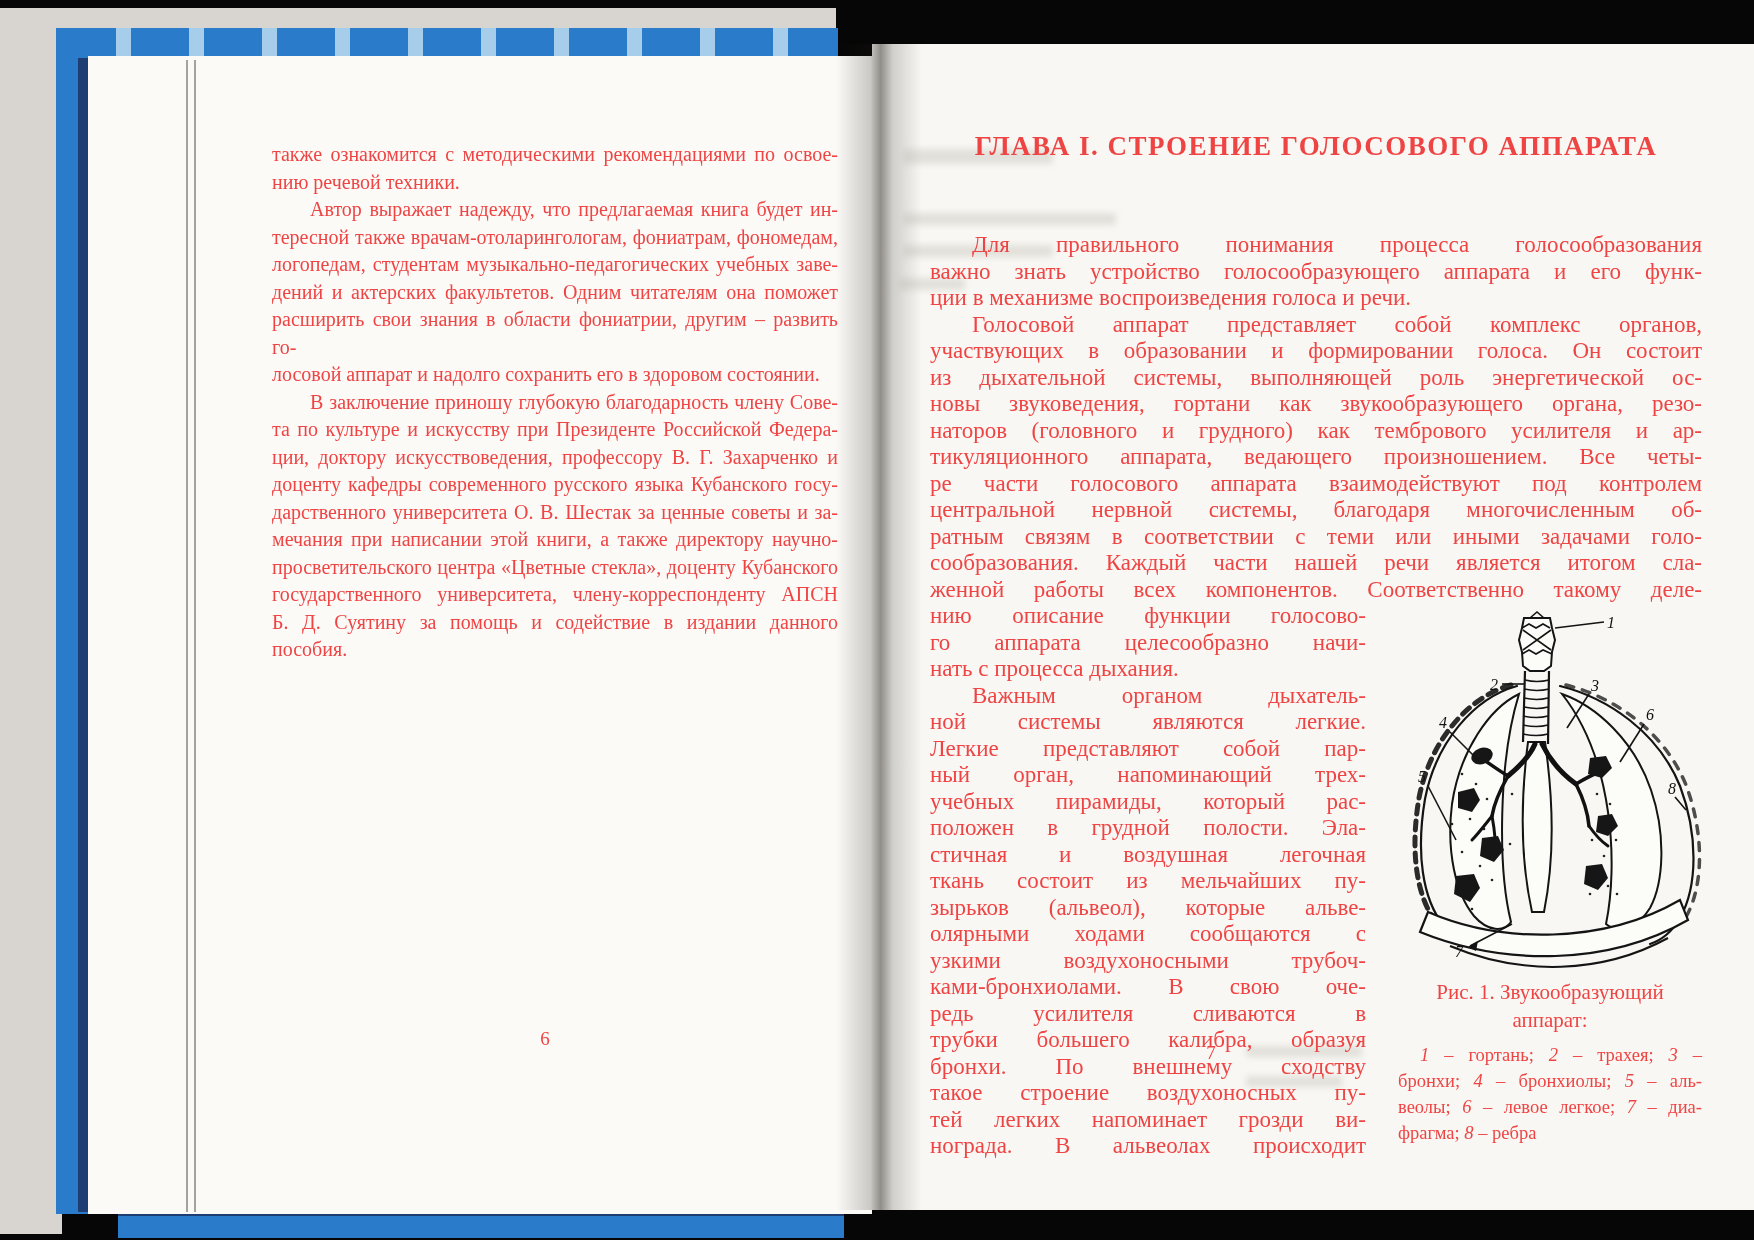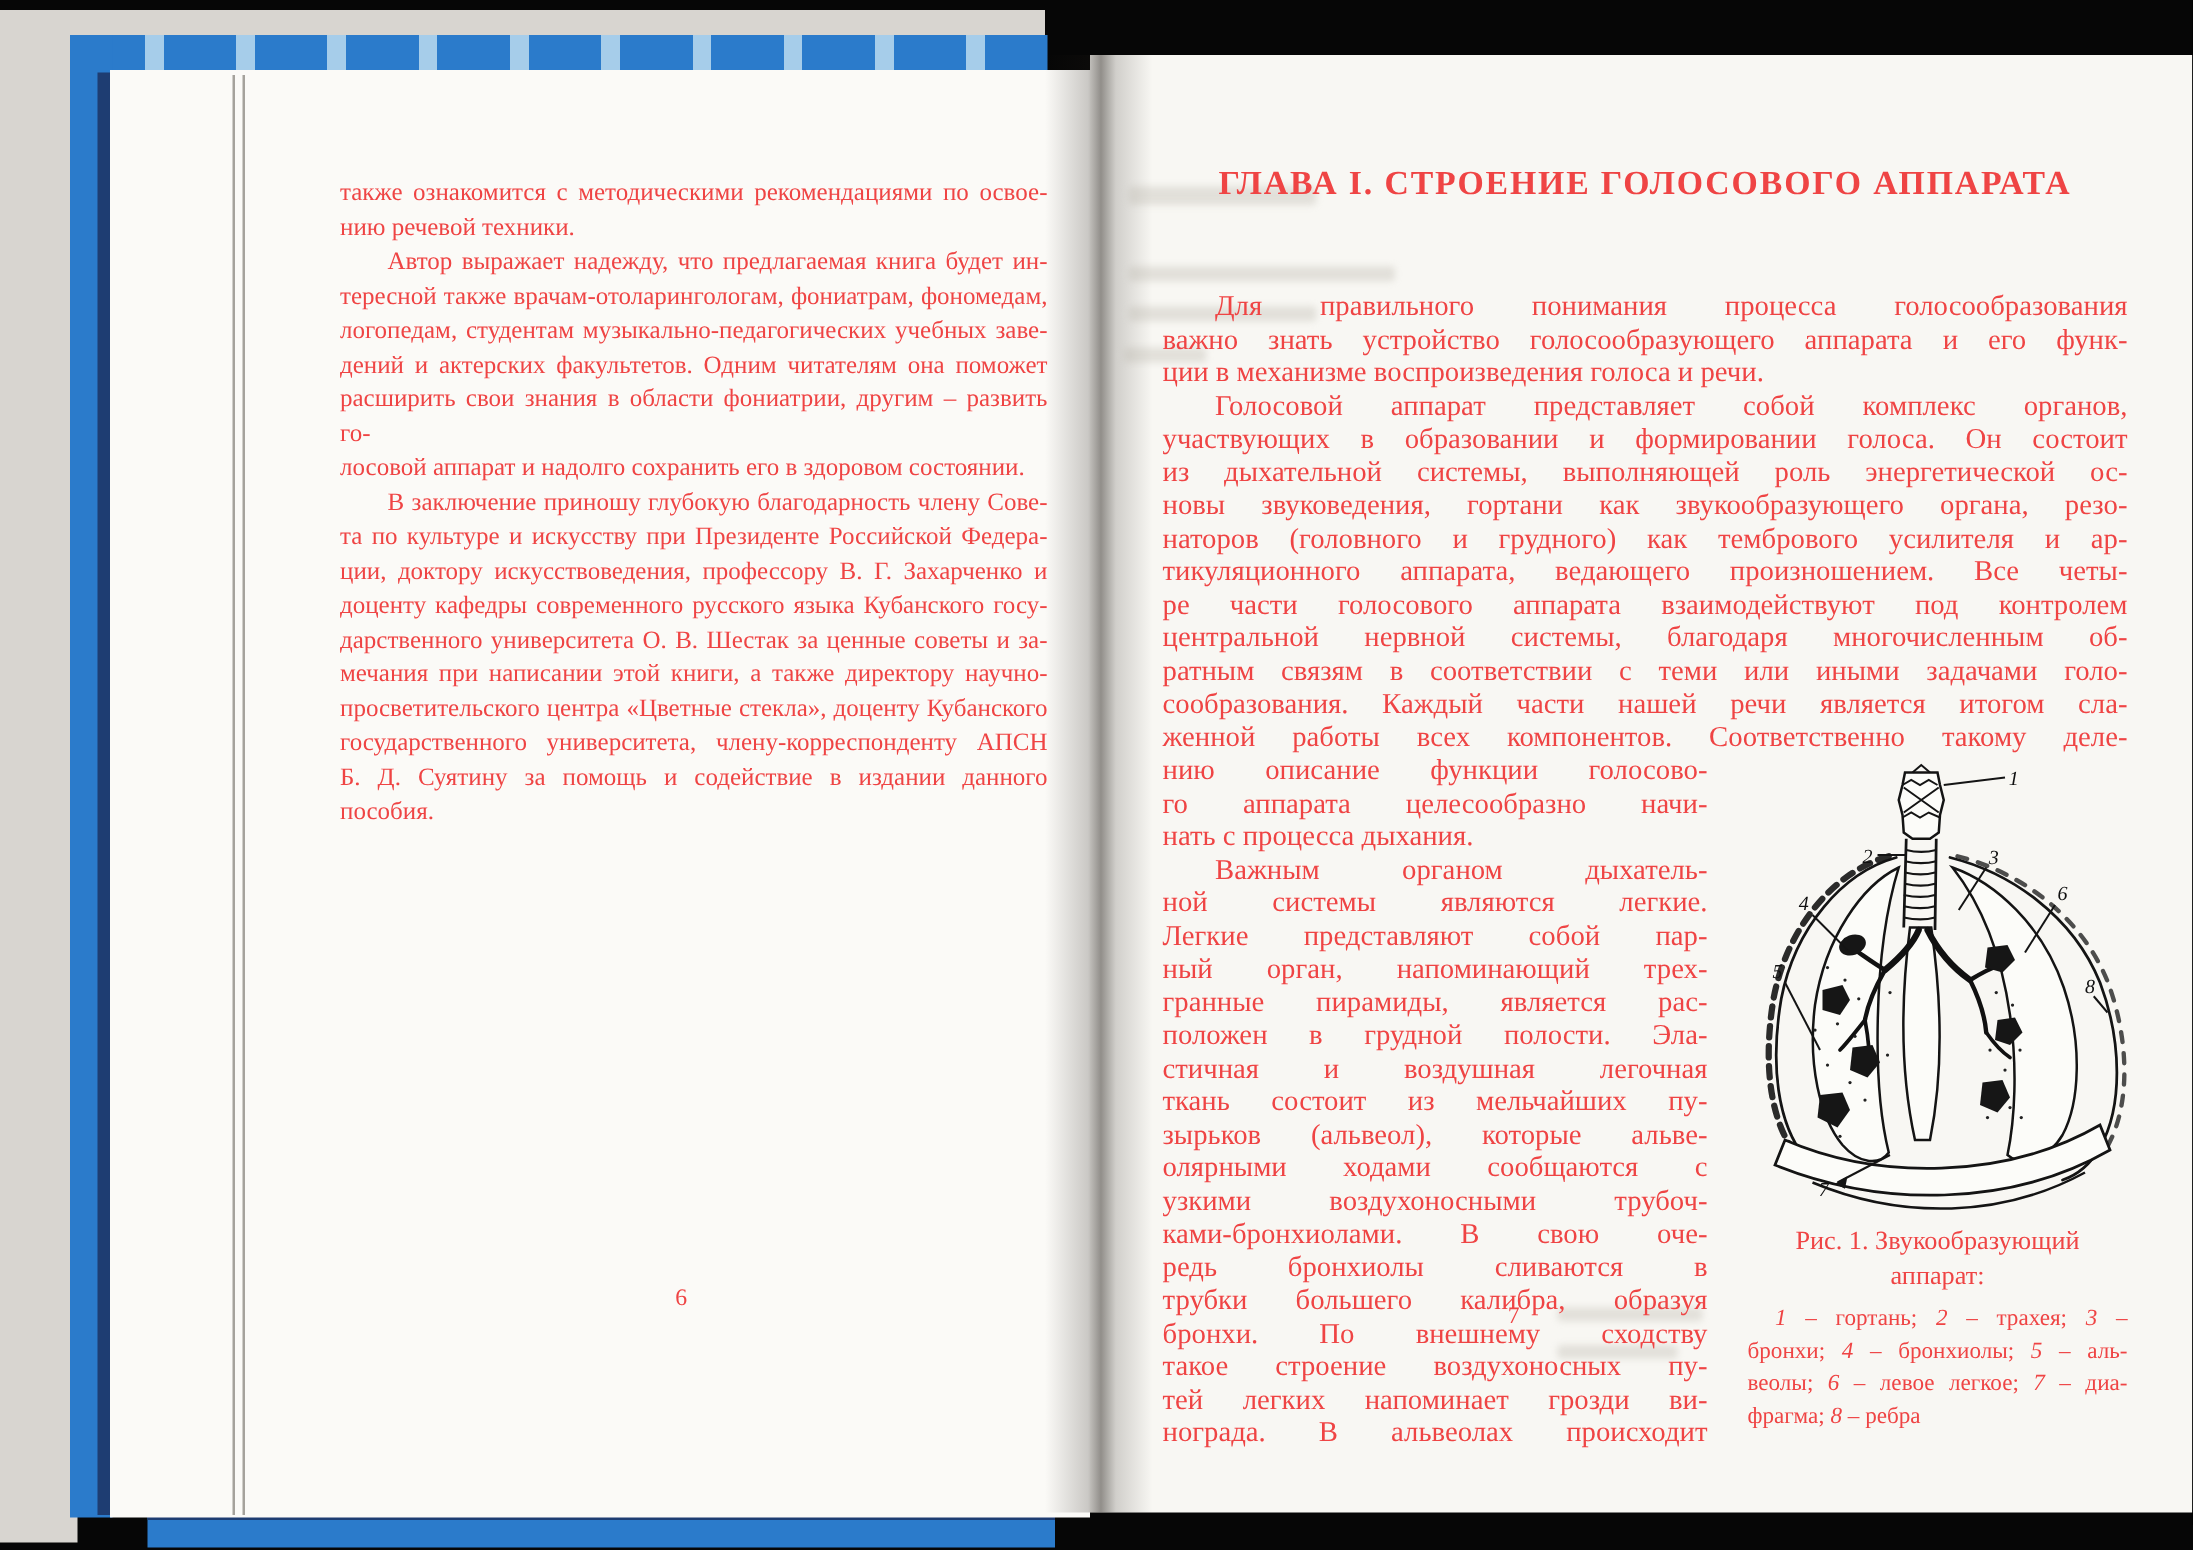--- a/index.html
+++ b/index.html
@@ -137,29 +137,29 @@
       <div class="para para-end">
           <div class="line">нию описание функции голосово-</div>
           <div class="line">го аппарата целесообразно начи-</div>
           <div class="line">нать с процесса дыхания.</div>
         </div>
       <div class="para indent">
           <div class="line">Важным органом дыхатель-</div>
           <div class="line">ной системы являются легкие.</div>
           <div class="line">Легкие представляют собой пар-</div>
           <div class="line">ный орган, напоминающий трех-</div>
-          <div class="line">гранные пирамиды, является рас-</div>
+          <div class="line">учебных пирамиды, который рас-</div>
           <div class="line">положен в грудной полости. Эла-</div>
           <div class="line">стичная и воздушная легочная</div>
           <div class="line">ткань состоит из мельчайших пу-</div>
           <div class="line">зырьков (альвеол), которые альве-</div>
           <div class="line">олярными ходами сообщаются с</div>
           <div class="line">узкими воздухоносными трубоч-</div>
           <div class="line">ками-бронхиолами. В свою оче-</div>
-          <div class="line">редь бронхиолы сливаются в</div>
+          <div class="line">редь усилителя сливаются в</div>
           <div class="line">трубки большего калибра, образуя</div>
           <div class="line">бронхи. По внешнему сходству</div>
           <div class="line">такое строение воздухоносных пу-</div>
           <div class="line">тей легких напоминает грозди ви-</div>
           <div class="line">нограда. В альвеолах происходит</div>
         </div>
     </div>
   </div>
 
   <div class="abs figure-block">

